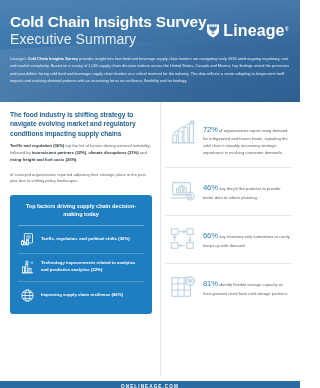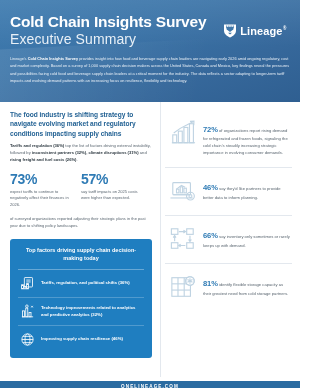--- a/index.html
+++ b/index.html
@@ -43,21 +43,21 @@
     color: #e8f0f7;
     font-size: 14px;
     font-weight: 300;
     line-height: 1.15;
     margin-top: 1px;
     letter-spacing: 0.1px;
   }
   .logo { display: flex; align-items: center; gap: 3px; margin-right: 4px; }
   .logo-mark { width: 14px; height: 15px; display: block; }
   .logo-text {
-    color: #fff; font-size: 11px; font-weight: 600; letter-spacing: 0.1px;
+    color: #fff; font-size: 16px; font-weight: 600; letter-spacing: 0.1px;
     position: relative;
   }
   .logo-text::after {
     content: "\00AE"; font-size: 4.5px; position: relative; top: -5px; left: 0.5px;
   }
   .intro {
     position: relative;
     margin-top: 9px;
     color: #eaf1f8;
     font-size: 3.85px;
@@ -146,21 +146,21 @@
   .rstat-icon svg { display: block; }
   .rstat-body {
     color: #5a6670;
     font-size: 4.15px;
     line-height: 1.62;
     padding-top: 4px;
   }
   .rstat-body .big {
     color: #2f7bb5;
     font-size: 7.6px;
-    font-weight: bold;
+    font-weight: normal;
     letter-spacing: -0.1px;
   }
 
   
   .footer {
     height: 11px;
     background: #2a6ba1;
     display: flex;
     align-items: center;
     justify-content: center;
@@ -211,30 +211,20 @@
 
   <div class="body">
 
     <div class="col-left">
       <div class="sec-head">The food industry is shifting strategy to navigate evolving market and regulatory conditions impacting supply chains</div>
 
       <div class="sec-body">
         <b>Tariffs and regulation (36%)</b><span> top the list of factors driving external instability, followed by </span><b>inconsistent partners (32%), climate disruptions (31%)</b><span> and </span><b>rising freight and fuel costs (26%)</b><span>.</span>
       </div>
 
-      <div class="stat-grid">
-        <div class="stat-cell">
-          <div class="stat-num">73%</div>
-          <div class="stat-txt">expect tariffs to continue to negatively affect their finances in 2026.</div>
-        </div>
-        <div class="stat-cell">
-          <div class="stat-num">57%</div>
-          <div class="stat-txt">say tariff impacts on 2025 costs were higher than expected.</div>
-        </div>
-      </div>
 
       <div class="stat-wide">
         <div class="stat-txt">of surveyed organizations reported adjusting their strategic plans in the past year due to shifting policy landscapes.</div>
       </div>
 
       <div class="callout">
         <div class="callout-title">Top factors driving supply chain decision-making today</div>
 
         <div class="callout-item">
           <span class="callout-icon">

